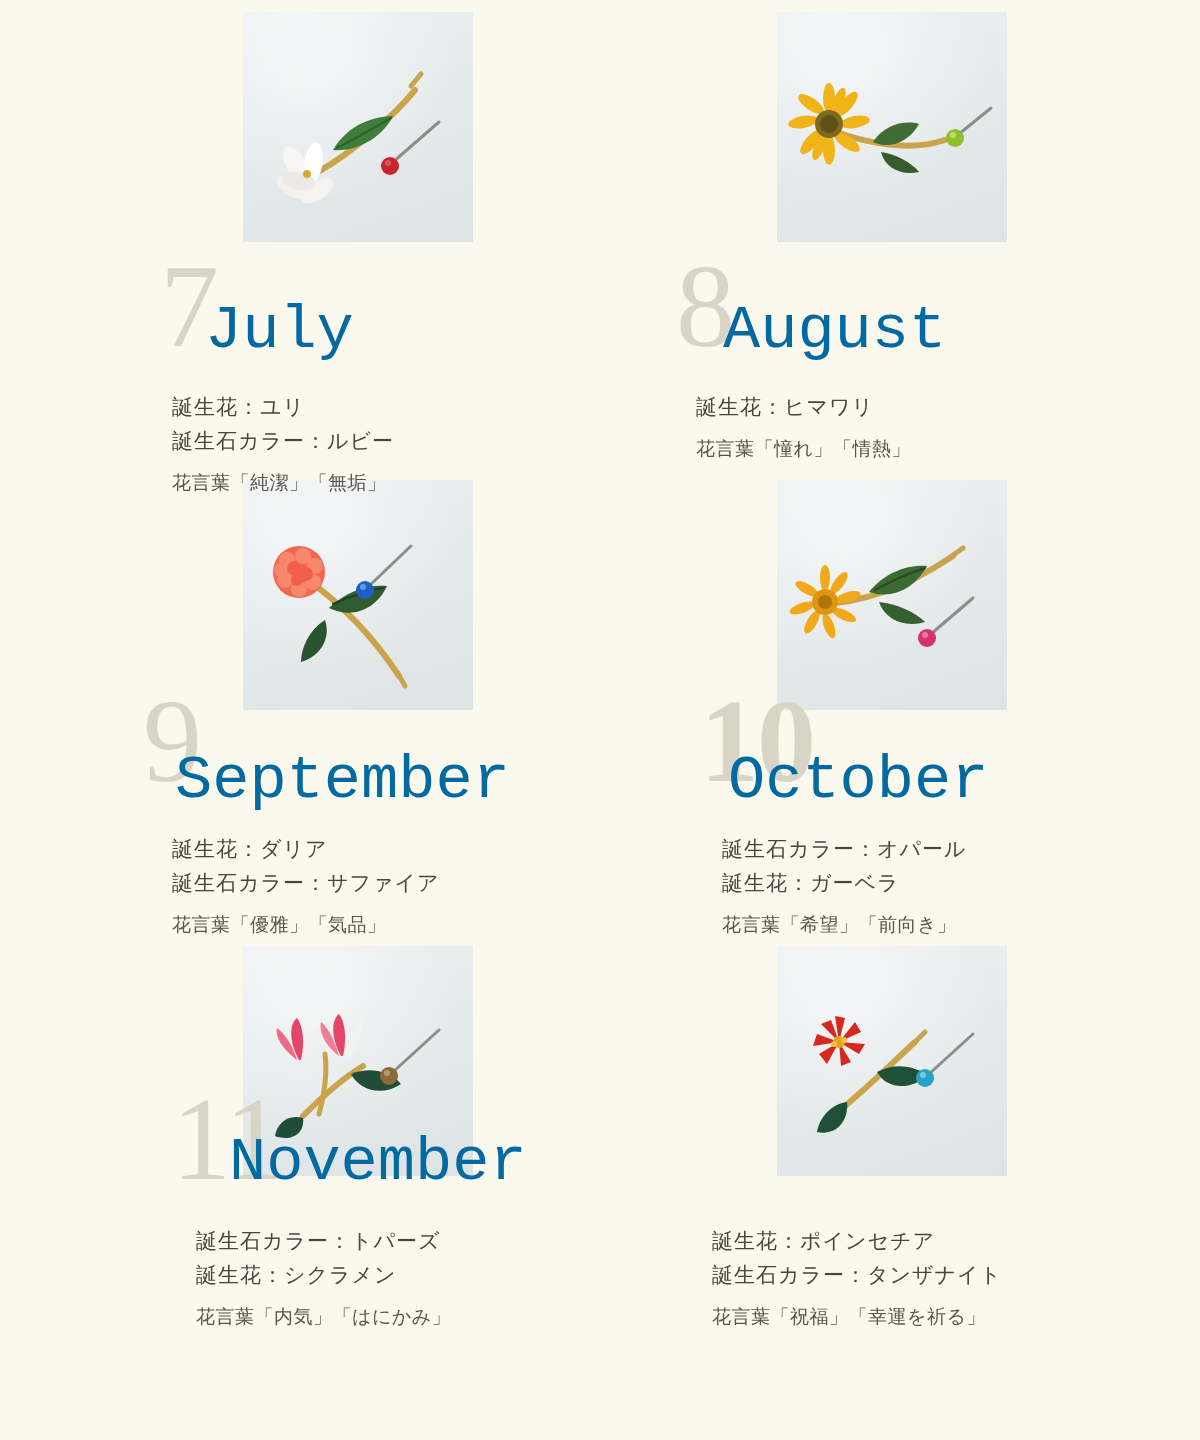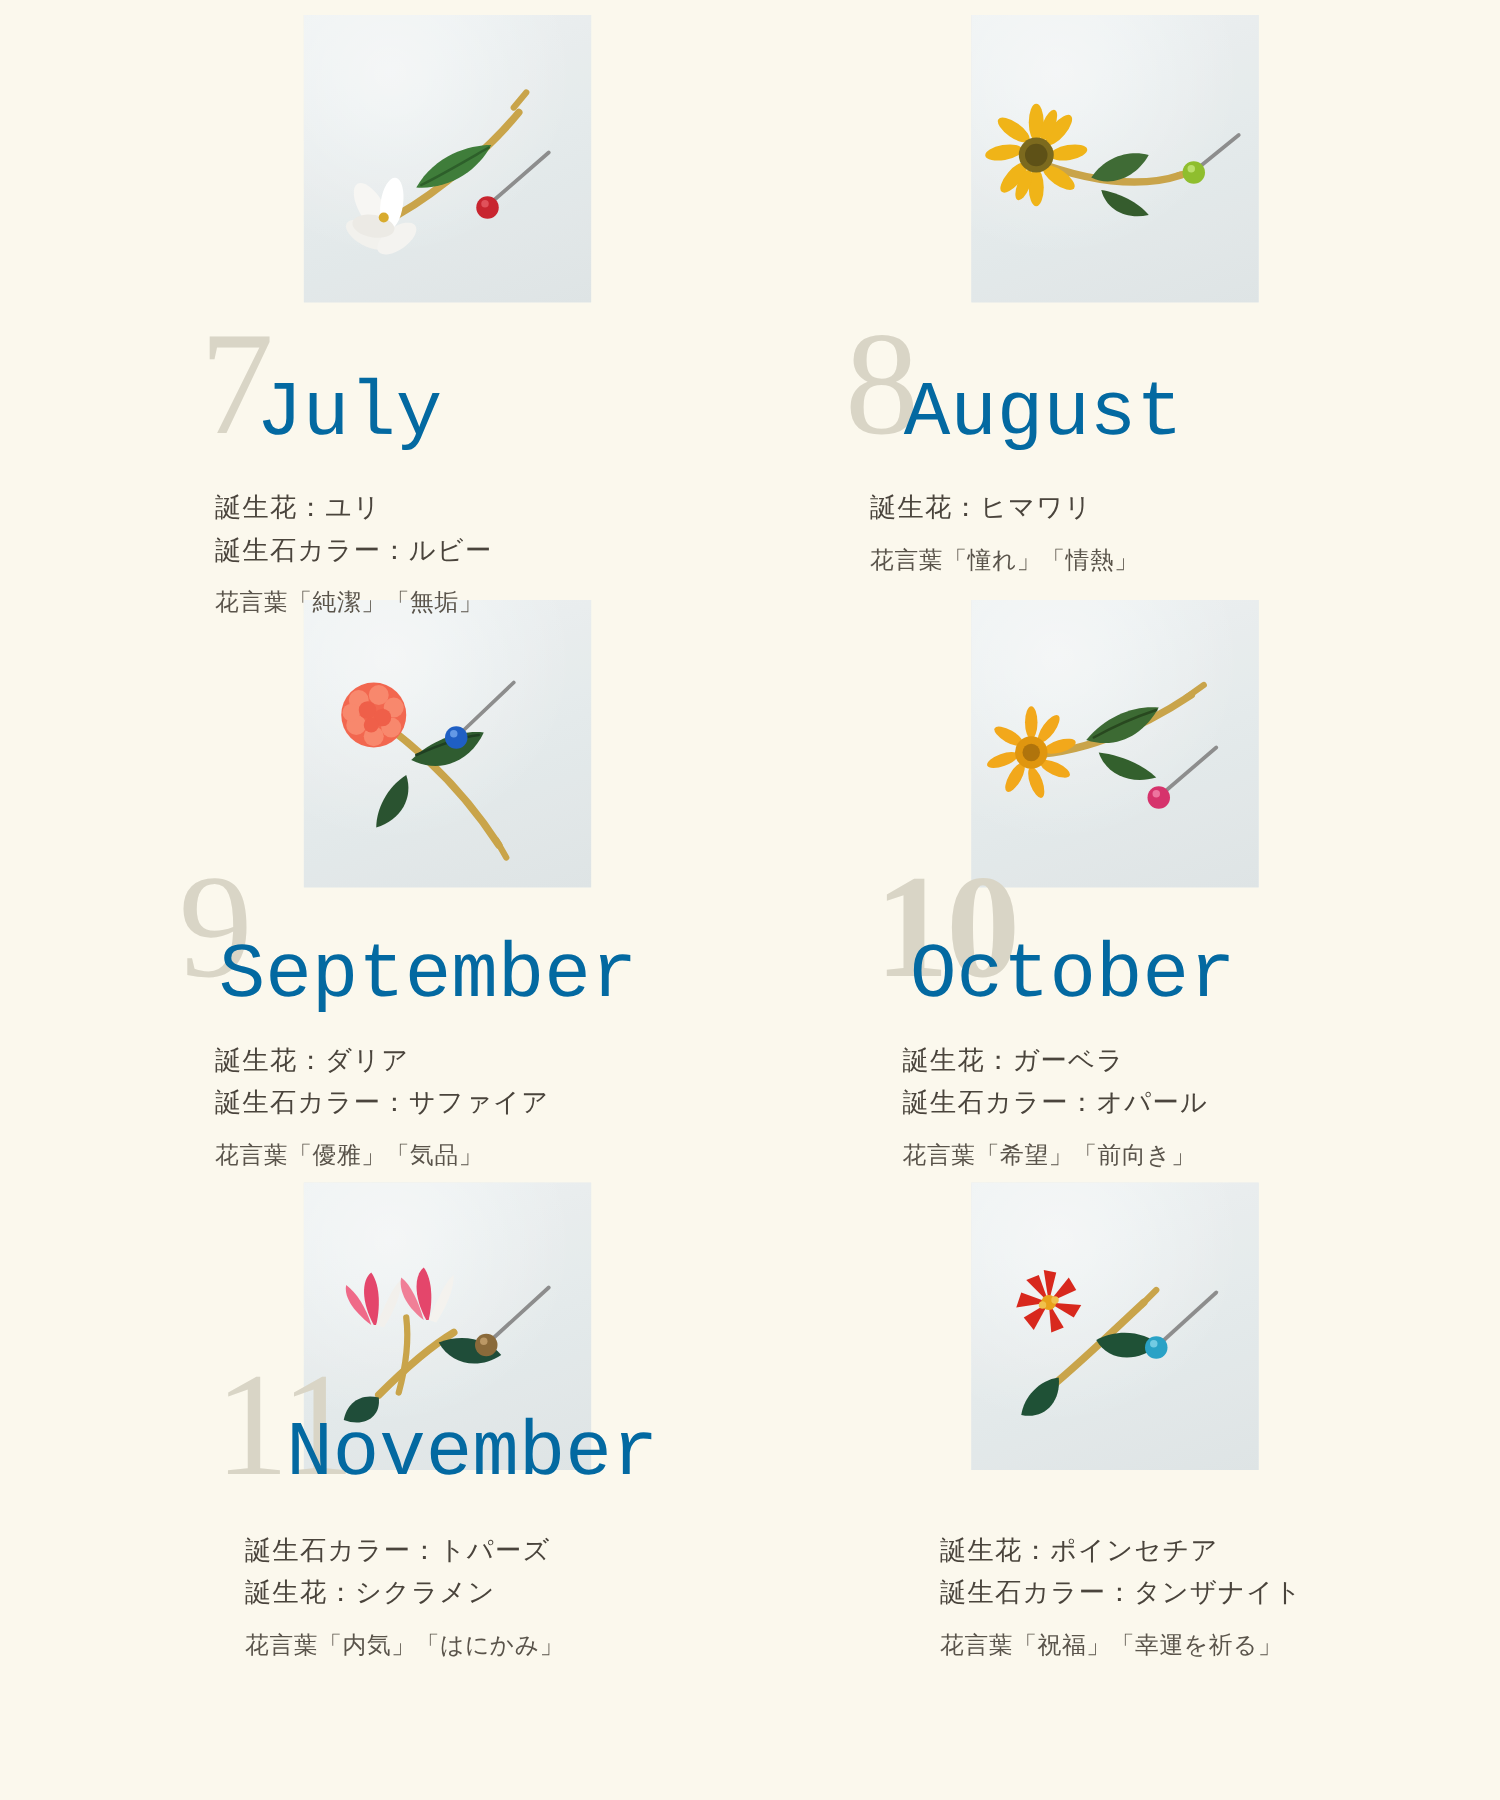--- a/index.html
+++ b/index.html
@@ -132,21 +132,21 @@
   .c10 .info  { left: 122px; top: 832px; }
 
   
   .c11 .num   { left: 172px; top: 1128px; }
   .c11 .month { left: 193px; top: 1180px; margin-left: 36px; }
   .c11 .info  { left: 196px; top: 1270px; }
 
   
   .c12 .num   { left: 95px; top: 1128px; }
   .c12 .month { left: 118px; top: 1180px; }
-  .c12 .info  { left: 112px; top: 1270px; margin-left: 40px; }
+  .c12 .info  { left: 112px; top: 1270px; }
 
   
   .cell.row2 .month, .cell.row2 .info, .cell.row2 .num,
   .cell.row3 .month, .cell.row3 .info, .cell.row3 .num {
     position: absolute;
   }
   .cell.row2 .month { top: 282px; }
   .cell.row2 .info  { top: 364px; }
   .cell.row2 .num   { top: 215px; }
 
@@ -308,22 +308,22 @@
 
             <path d="M154 154 L196 118" stroke="#8d8d8d" stroke-width="3" fill="none"></path>
             <circle cx="150" cy="158" r="9" fill="#d6336c"></circle>
             <circle cx="148" cy="155" r="3" fill="#f285ad" opacity=".8"></circle>
           </g>
         </svg>
       </div>
       <div class="num">10</div>
       <div class="month">October</div>
       <div class="info">
+        <div class="line">誕生石カラー：オパール</div>
         <div class="line">誕生花：ガーベラ</div>
-        <div class="line">誕生石カラー：オパール</div>
         <div class="meaning">花言葉「希望」「前向き」</div>
       </div>
     </div>
 
     <div class="cell left row3 c11">
       <div class="photo">
         <svg width="230" height="230" viewBox="0 0 230 230">
           <g stroke-linecap="round">
             <path d="M60 170 C80 150 100 132 120 120" stroke="#c9a44a" stroke-width="6" fill="none"></path>
             <path d="M76 168 C82 146 84 124 82 108" stroke="#c9a44a" stroke-width="5" fill="none"></path>

